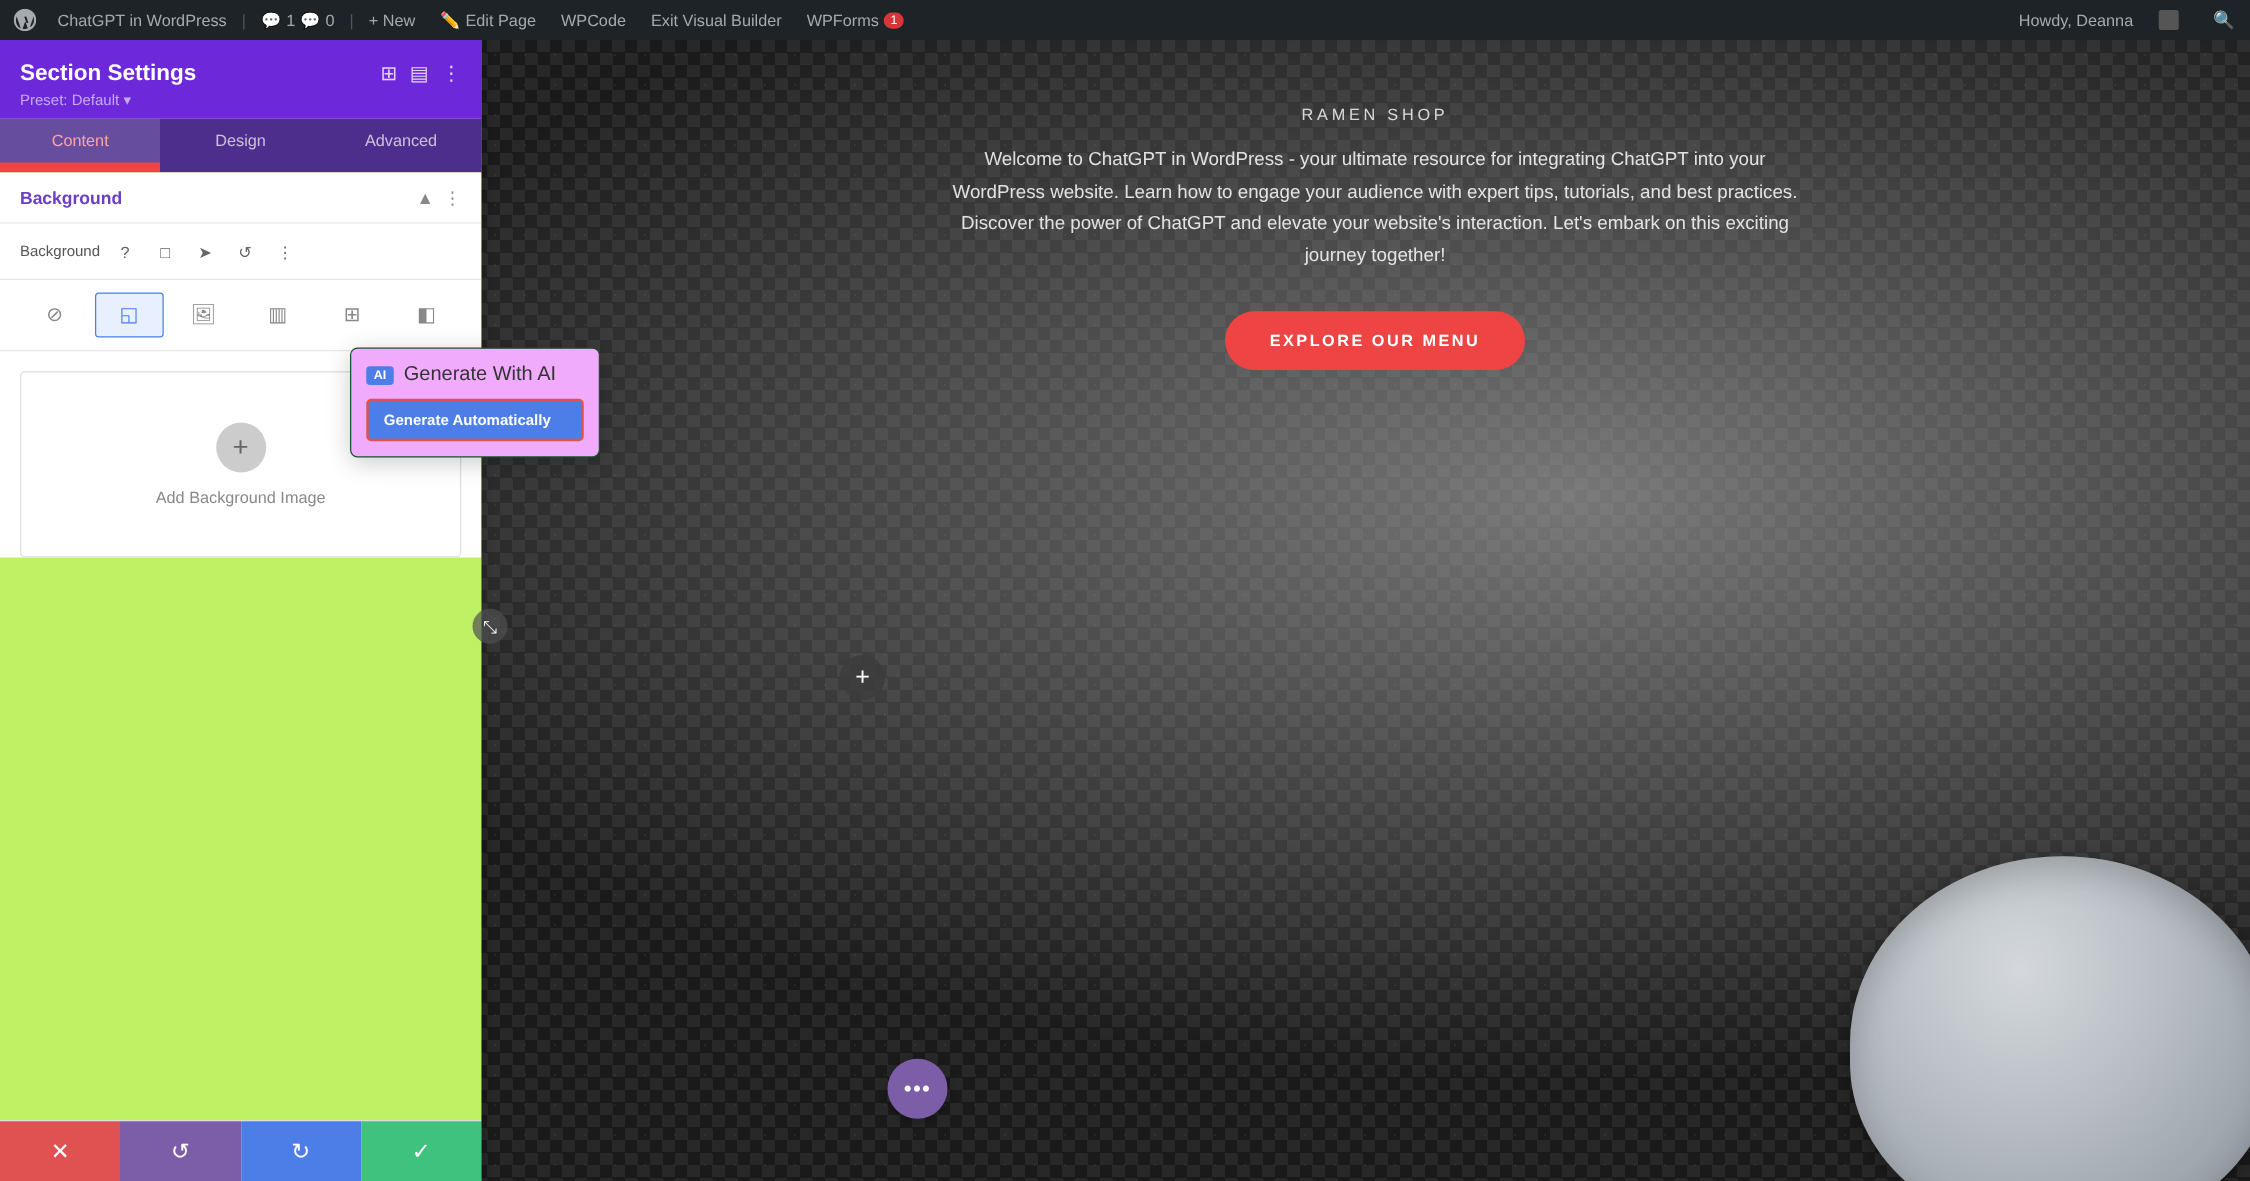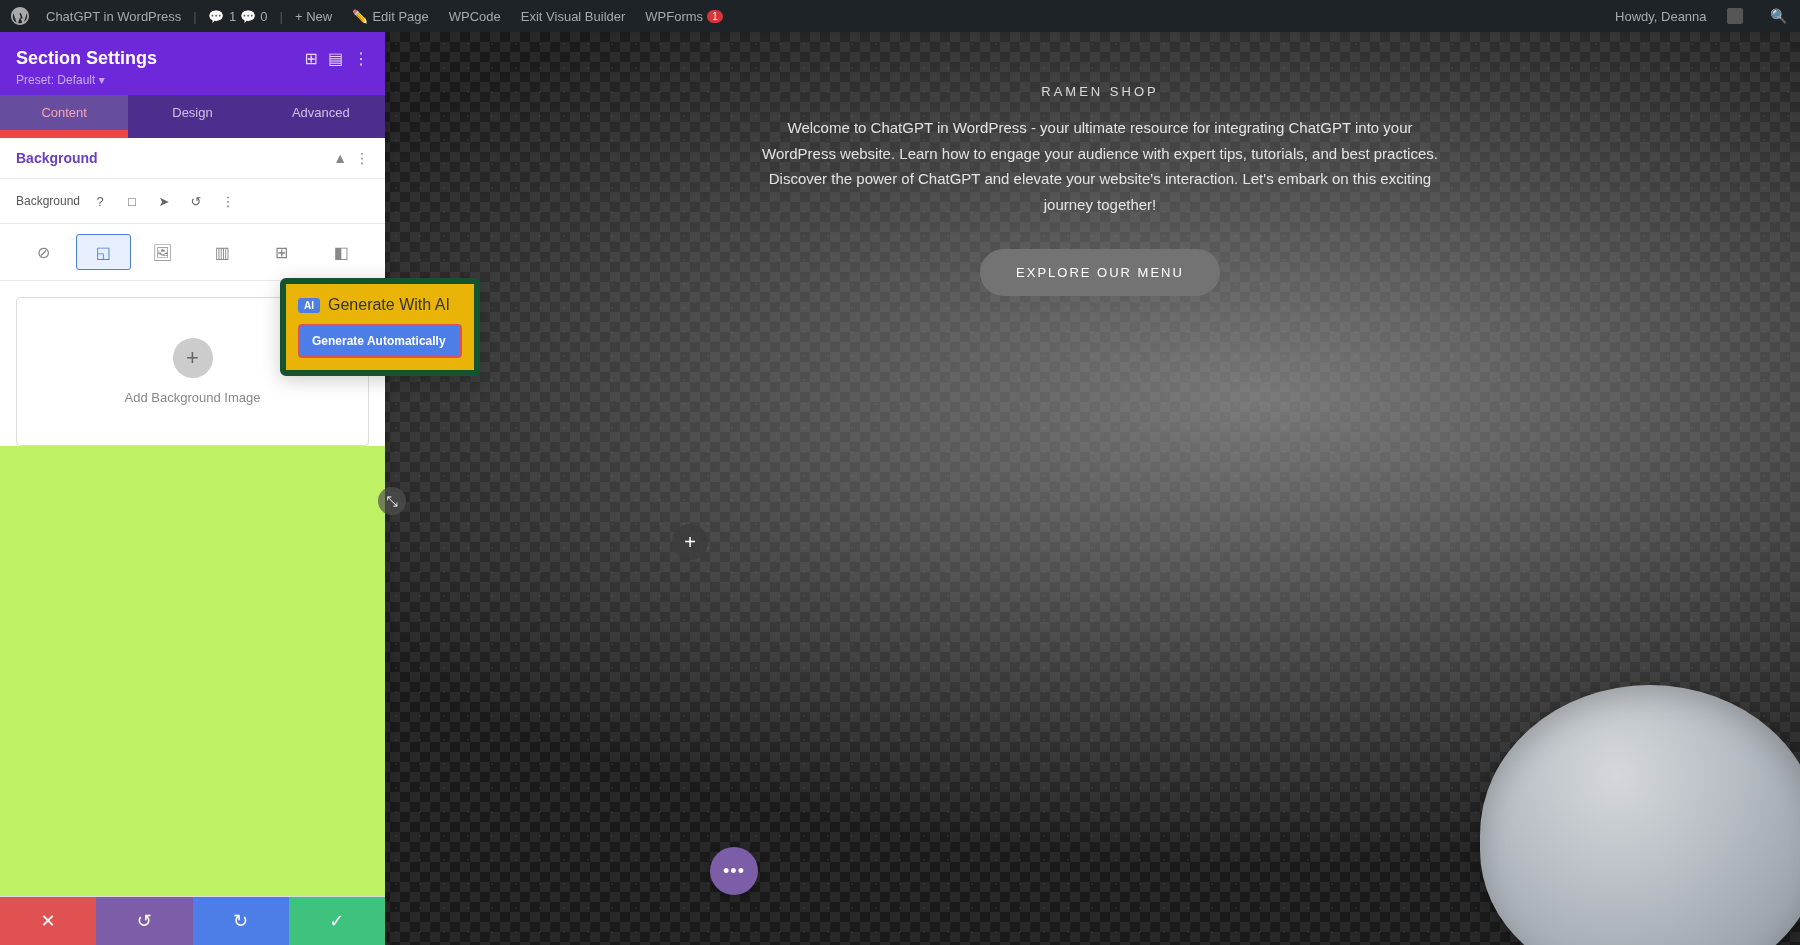--- a/index.html
+++ b/index.html
@@ -41,22 +41,22 @@
       display: flex; flex-direction: column; align-items: center; justify-content: flex-start;
       padding-top: 52px;
     }
     .page-hero {
       text-align: center; max-width: 700px;
     }
     .shop-label { color: rgba(255,255,255,0.8); font-size: 13px; letter-spacing: 3px; text-transform: uppercase; margin-bottom: 16px; }
     .hero-title { color: #fff; font-size: 72px; font-weight: 700; line-height: 1.1; margin-bottom: 24px; text-shadow: 0 2px 8px rgba(0,0,0,0.3); }
     .hero-desc { color: rgba(255,255,255,0.85); font-size: 15px; line-height: 1.7; margin-bottom: 32px; }
     .explore-btn {
-      background: #737373; color: #fff; border: none; border-radius: 50px;
-      padding: 16px 36px; font-size: 13px; font-weight: 400; letter-spacing: 2px;
+      background: #ef4444; color: #fff; border: none; border-radius: 50px;
+      padding: 16px 36px; font-size: 13px; font-weight: 700; letter-spacing: 2px;
       text-transform: uppercase; cursor: pointer;
     }
 
     
     .add-section-btn {
       position: absolute; left: 50%; transform: translateX(-50%);
       top: 490px; width: 36px; height: 36px; background: rgba(60,60,60,0.8);
       border-radius: 50%; display: flex; align-items: center; justify-content: center;
       color: #fff; font-size: 20px; cursor: pointer; border: none;
     }
@@ -159,22 +159,22 @@
     .bg-image-add-btn {
       width: 40px; height: 40px; background: #ccc; border-radius: 50%;
       display: flex; align-items: center; justify-content: center;
       color: #666; font-size: 22px;
     }
     .bg-image-label { color: #888; font-size: 13px; }
 
     
     .ai-popup {
       position: absolute; top: 278px; left: 280px; z-index: 200;
-      background: #eab308; border-radius: 6px; box-shadow: 0 4px 20px rgba(0,0,0,0.2);
-      width: 200px; padding: 12px; border: 6px solid #14532d;
+      background: #f0abfc; border-radius: 6px; box-shadow: 0 4px 20px rgba(0,0,0,0.2);
+      width: 200px; padding: 12px; border: 1px solid #14532d;
     }
     .ai-popup-header {
       display: flex; align-items: center; gap: 8px; margin-bottom: 10px;
     }
     .ai-badge {
       background: #4d7ee8; color: #fff; font-size: 10px; font-weight: 700;
       padding: 2px 6px; border-radius: 3px;
     }
     .ai-title { font-size: 16px; color: #333; font-weight: 400; }
     .ai-generate-btn {

